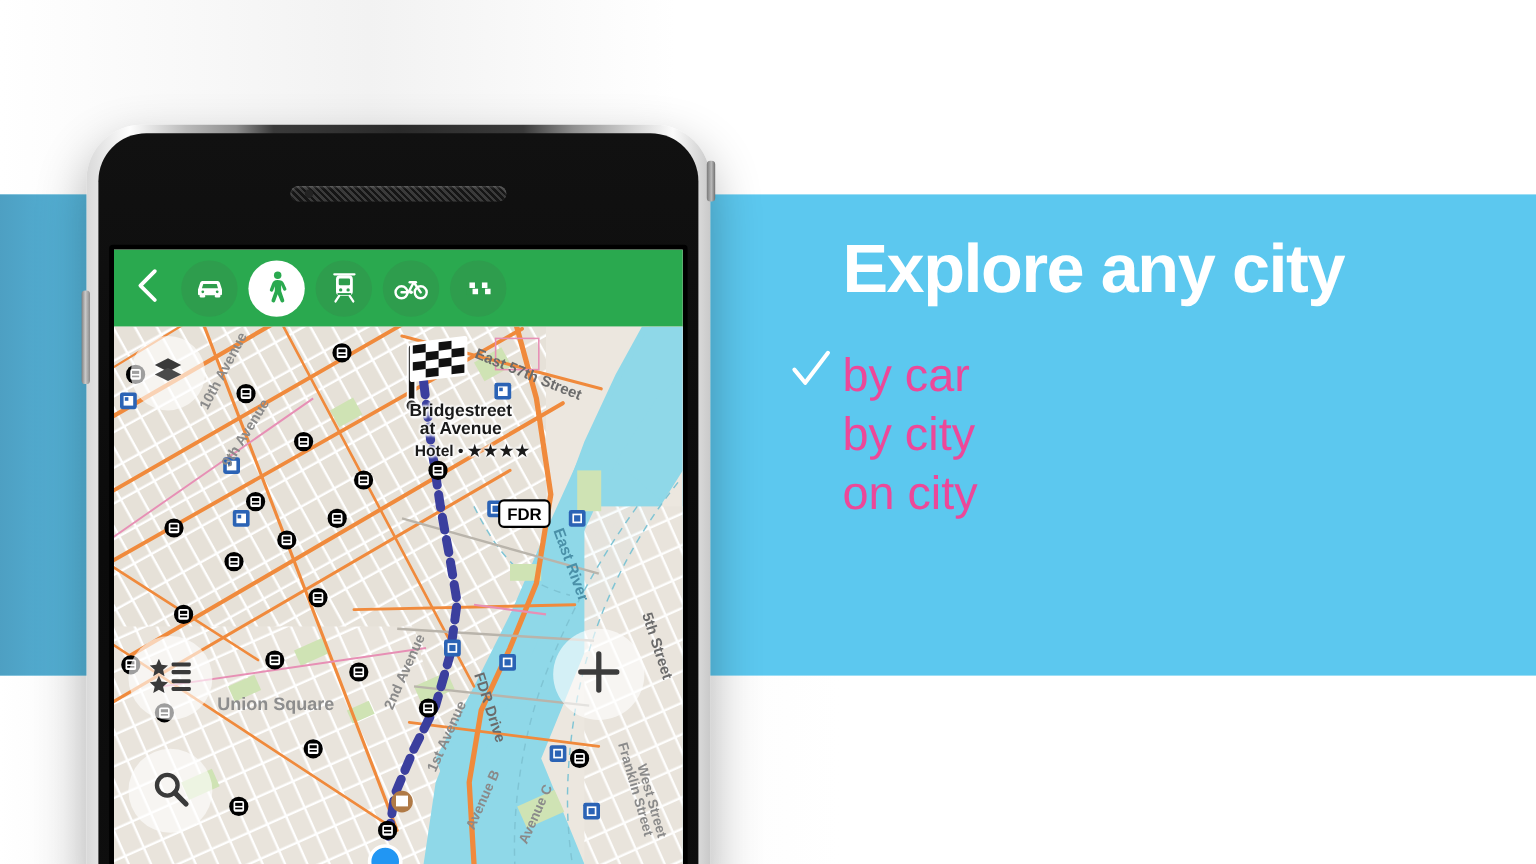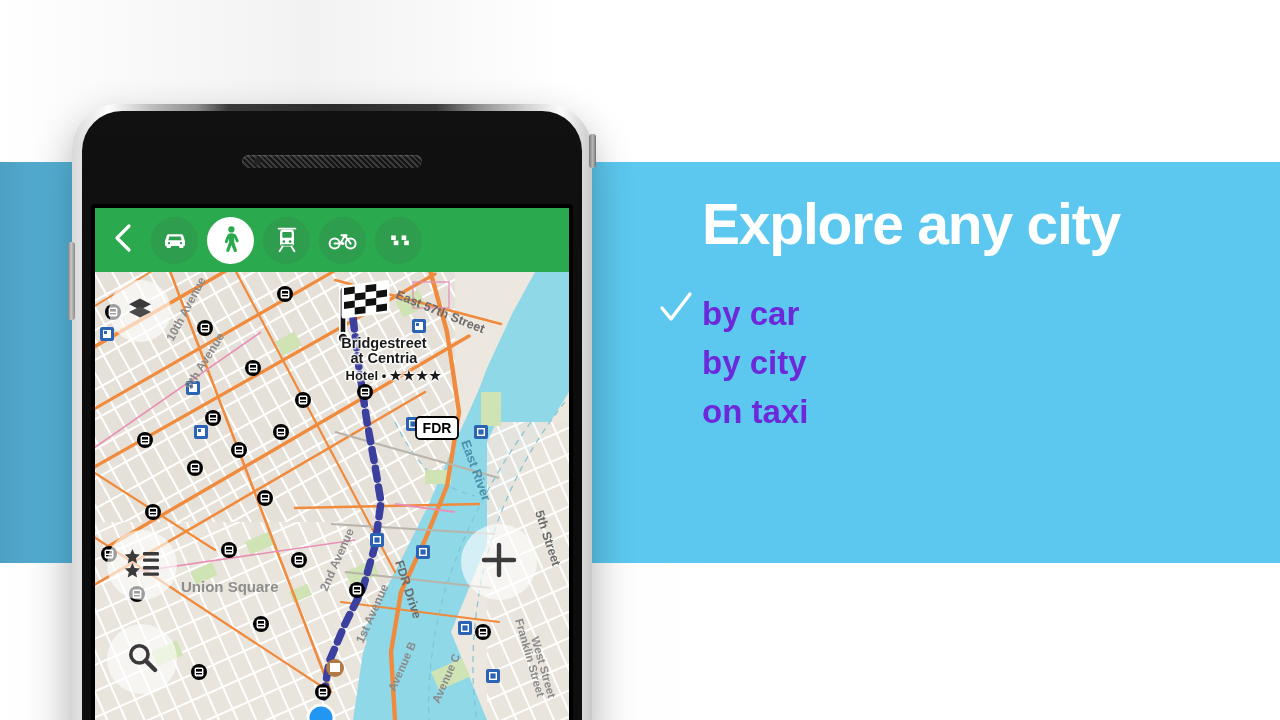--- a/index.html
+++ b/index.html
@@ -21,21 +21,21 @@
      background:linear-gradient(to right, #ffffff 0%, #f2f2f2 48%, #ffffff 88%); }
   .white-bot-shadow { position:absolute; left:0; top:563px; width:700px; height:157px;
      background:linear-gradient(to right, #ffffff 0%, #e9e9e9 42%, #fbfbfb 75%, #ffffff 100%); }
 
   
   .panel { position:absolute; left:702px; top:196px; width:560px; }
   .panel-title { font-size:57px; font-weight:bold; color:#ffffff; letter-spacing:-1.2px;
      line-height:1.0; font-family:"Liberation Sans", sans-serif; white-space:nowrap; }
   .feature-list { margin-top:36px; position:relative; }
   .feature-row { display:flex; align-items:center; height:49px; }
-  .feature-label { font-size:33px; color:#6d28d9; font-weight:700; line-height:1;
+  .feature-label { font-size:39px; color:#ec4899; font-weight:400; line-height:1;
      font-family:"Liberation Sans", sans-serif; }
   .check-mark { position:absolute; left:-43px; top:2px; width:34px; height:34px; }
   .check-mark svg { display:block; }
 
   
   .phone { position:absolute; left:72px; top:104px; width:520px; height:640px; }
   .phone-frame { position:absolute; inset:0;
      border-radius:46px 46px 14px 14px;
      background:linear-gradient(to right,#d9d9d9 0%,#fdfdfd 7%,#b9b9b9 16%,#8f8f8f 24%,
        #3a3a3a 30%, #2a2a2a 50%, #3a3a3a 70%, #8f8f8f 78%, #cfcfcf 87%, #fbfbfb 94%, #c9c9c9 100%);
@@ -116,21 +116,21 @@
           </svg>
         </span>
         <span class="feature-label">by car</span>
       </div>
 
       <div class="feature-row">
         <span class="feature-label">by city</span>
       </div>
 
       <div class="feature-row">
-        <span class="feature-label">on taxi</span>
+        <span class="feature-label">on city</span>
       </div>
 
 
 
     </div>
   </div>
 
   <div class="phone">
     <div class="phone-frame"></div>
     <div class="phone-body">
@@ -550,21 +550,21 @@
                     <rect x="11.75" y="23" width="10.75" height="7" fill="#111"></rect>
                     <rect x="33.25" y="23" width="10.75" height="7" fill="#111"></rect>
                   </g>
                 </g>
               </g>
             </g>
           </svg>
 
           <div class="poi-label" style="left:209px; top:64px; width:160px;">
             <div class="poi-name">Bridgestreet</div>
-            <div class="poi-name">at Centria</div>
+            <div class="poi-name">at Avenue</div>
             <div class="poi-sub">
               <span>Hotel</span>
               <span>•</span>
               <span class="stars">★★★★</span>
             </div>
           </div>
 
           <div class="map-ctl ctl-layers">
             <span>
               <svg width="26" height="26" viewBox="0 0 26 26">

